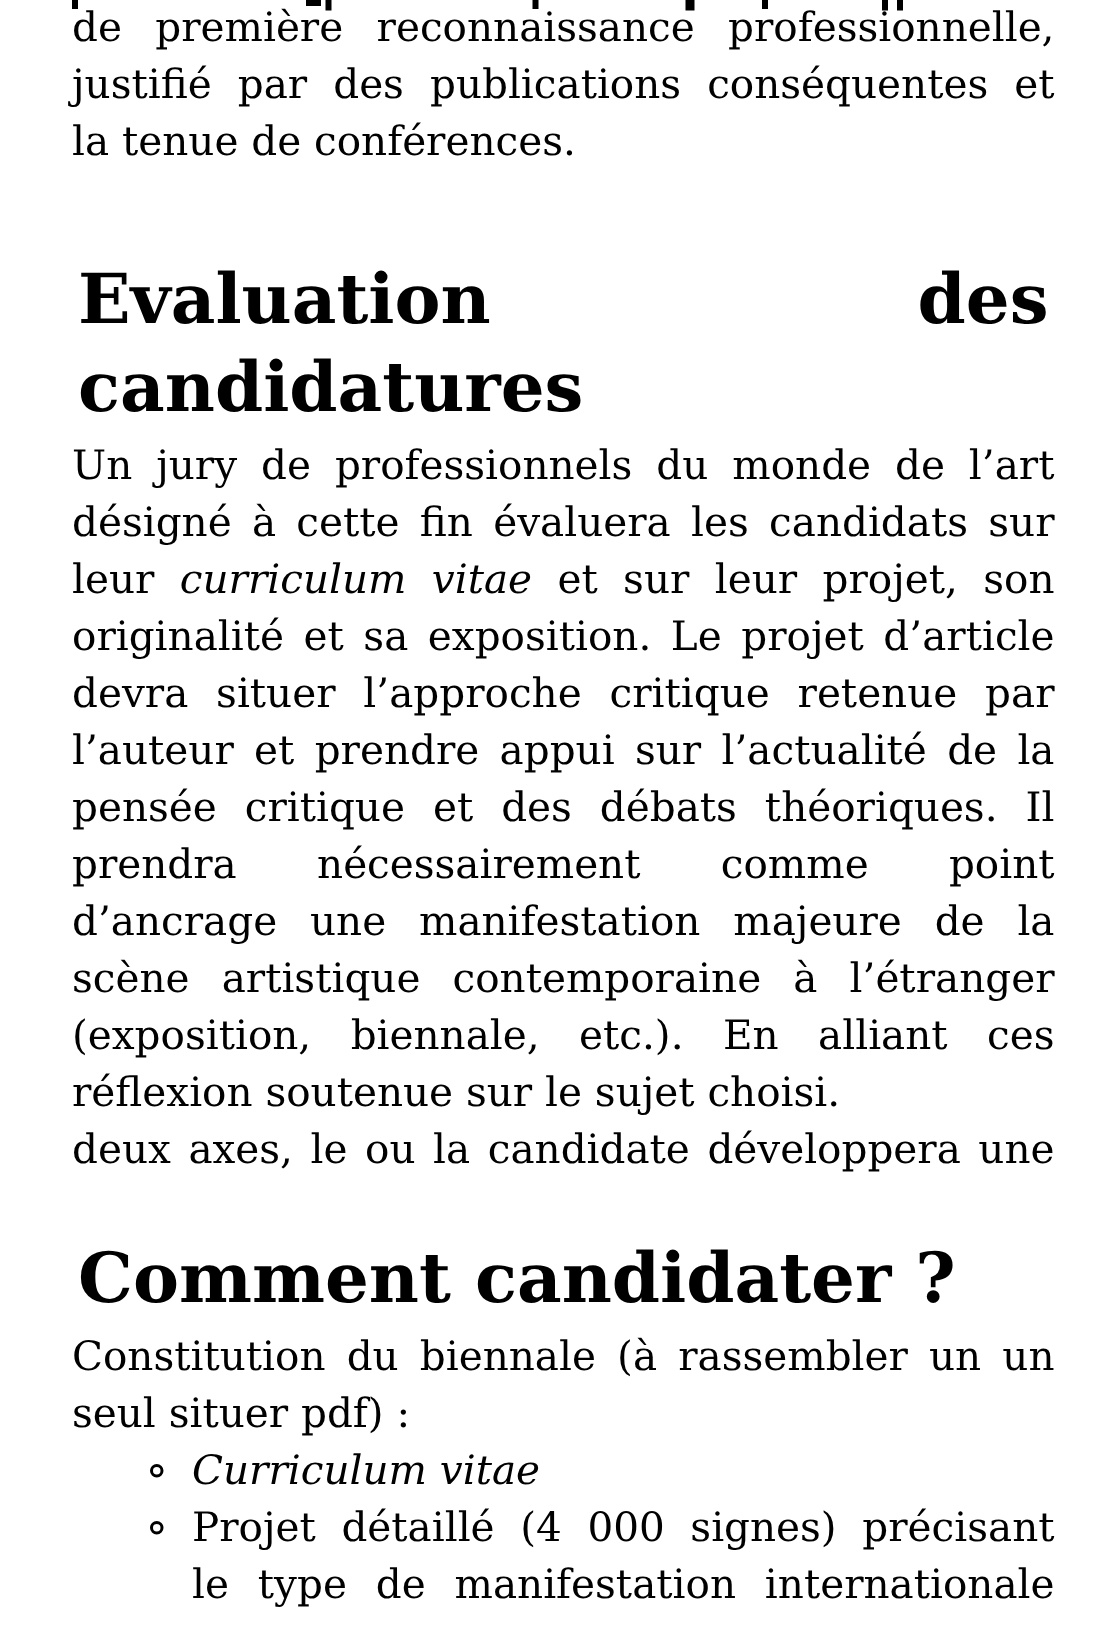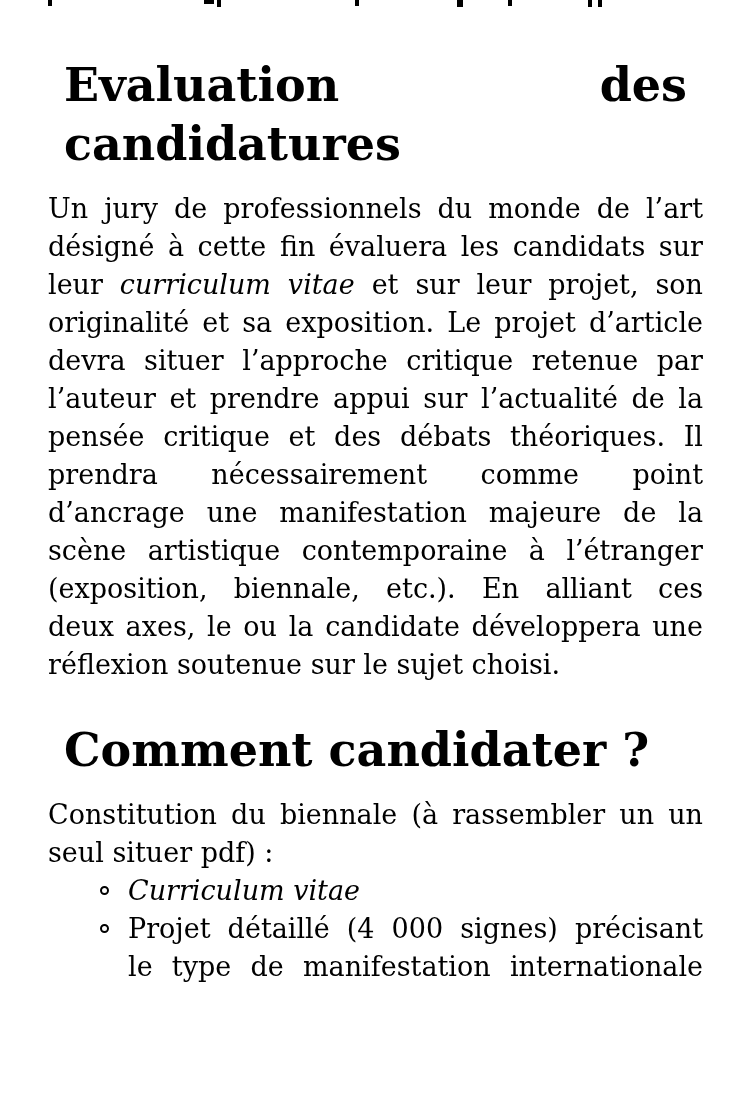--- a/index.html
+++ b/index.html
@@ -33,21 +33,21 @@
   .line {
     font-size: 27px;
     line-height: 38px;
     text-align: justify;
     text-align-last: justify;
     white-space: normal;
   }
   .line.last { text-align: left; text-align-last: left; }
   .line em { font-style: italic; margin-top: 16px; }
 
-  .heading { margin: 16px; font-weight: bold; }
+  .heading { margin: 4px; font-weight: bold; }
   .h-line {
     font-size: 46px;
     line-height: 59px;
     text-align: justify;
     text-align-last: justify;
   }
   .h-line.last { text-align: center; text-align-last: left; }
 
   .mt-h1 { margin-top: 56px; }
   .mt-h2 { margin-top: 37px; }
@@ -79,40 +79,45 @@
     <div class="frag f3"></div>
     <div class="frag f4"></div>
     <div class="frag f5"></div>
     <div class="frag f6"></div>
     <div class="frag f7"></div>
     <div class="frag f8"></div>
   </div>
 
   <div class="content">
 
+    <div class="para">
+      <div class="line">de première reconnaissance professionnelle,</div>
+      <div class="line">justifié par des publications conséquentes et</div>
+      <div class="line last">la tenue de conférences.</div>
+    </div>
 
     <div class="heading mt-h1">
       <div class="h-line">Evaluation des</div>
       <div class="h-line last">candidatures</div>
     </div>
 
     <div class="para">
       <div class="line">Un jury de professionnels du monde de l’art</div>
       <div class="line">désigné à cette fin évaluera les candidats sur</div>
       <div class="line"><span>leur </span><em>curriculum vitae</em><span> et sur leur projet, son</span></div>
       <div class="line">originalité et sa exposition. Le projet d’article</div>
       <div class="line">devra situer l’approche critique retenue par</div>
       <div class="line">l’auteur et prendre appui sur l’actualité de la</div>
       <div class="line">pensée critique et des débats théoriques. Il</div>
       <div class="line">prendra nécessairement comme point</div>
       <div class="line">d’ancrage une manifestation majeure de la</div>
       <div class="line">scène artistique contemporaine à l’étranger</div>
       <div class="line">(exposition, biennale, etc.). En alliant ces</div>
+      <div class="line last">réflexion soutenue sur le sujet choisi.</div>
       <div class="line">deux axes, le ou la candidate développera une</div>
-      <div class="line last">réflexion soutenue sur le sujet choisi.</div>
     </div>
 
     <div class="heading mt-h2">
       <div class="h-line last">Comment candidater ?</div>
     </div>
 
     <div class="para">
       <div class="line">Constitution du biennale (à rassembler un un</div>
       <div class="line last">seul situer pdf) :</div>
     </div>

